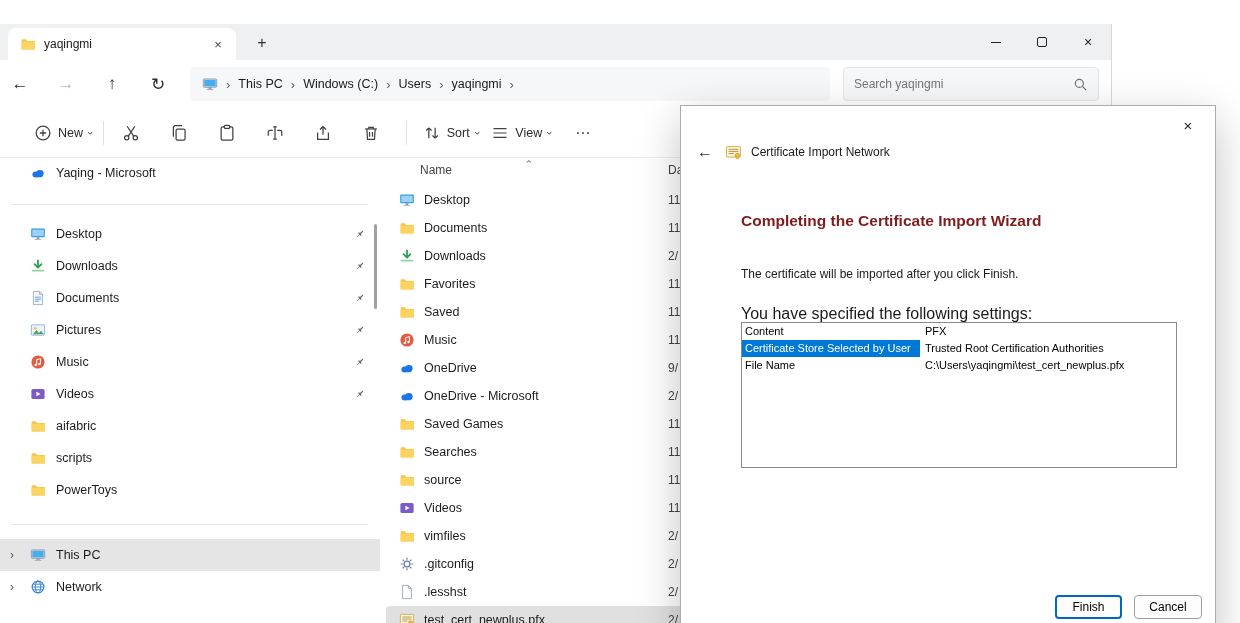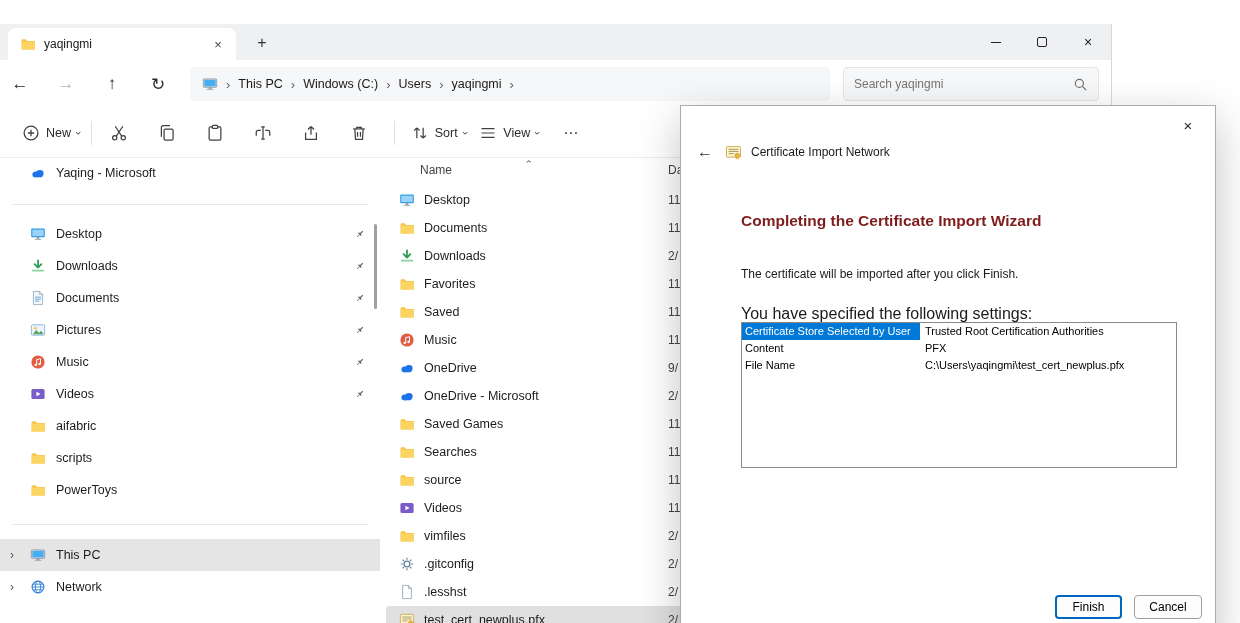--- a/index.html
+++ b/index.html
@@ -24,21 +24,21 @@
 .nav-btn.disabled{color:#b5b5b5;}
 .breadcrumb{margin-left:2px;width:640px;height:34px;background:#f6f7f8;border-radius:4px;display:flex;align-items:center;padding:0 12px;gap:8px;font-size:12.5px;color:#1a1a1a;}
 .bc-chev{color:#5f5f5f;font-size:13px;}
 .bc-item{white-space:nowrap;}
 .icon{display:inline-flex;width:16px;height:16px;flex:none;}
 .icon svg{width:100%;height:100%;}
 .search-box{margin-left:auto;margin-right:12px;width:256px;height:34px;background:#f6f7f8;border:1px solid #e6e6e6;border-radius:4px;display:flex;align-items:center;padding:0 10px;}
 .search-input{border:none;background:transparent;outline:none;flex:1;font-size:12px;color:#6e6e6e;font-family:inherit;}
 .search-ic{width:15px;height:15px;}
 
-.toolbar{position:absolute;top:84px;left:0;right:0;height:50px;background:#fff;border-bottom:1px solid #ececec;display:flex;align-items:center;padding-left:16px;font-size:12.5px;color:#2b2b2b;}
+.toolbar{position:absolute;top:84px;left:0;right:0;height:50px;background:#fff;border-bottom:1px solid #ececec;display:flex;align-items:center;padding-left:28px;font-size:12.5px;color:#2b2b2b;}
 .tool-btn{display:flex;align-items:center;gap:6px;height:34px;padding:0 6px;border-radius:4px;}
 .tool-ic{width:34px;height:34px;display:flex;align-items:center;justify-content:center;border-radius:4px;margin-right:14px;}
 .tool-ic svg,.tool-btn .icon svg{width:18px;height:18px;}
 .tool-btn .icon{width:18px;height:18px;}
 .tb-sep{width:1px;height:24px;background:#e1e1e1;margin:0 10px 0 4px;flex:none;}
 .chev{display:inline-block;transform:rotate(90deg);font-size:11px;color:#555;}
 .more-btn{width:34px;height:34px;display:flex;align-items:center;justify-content:center;font-size:15px;color:#333;margin-left:8px;}
 .details-btn{position:absolute;right:10px;top:0;height:50px;display:flex;align-items:center;gap:6px;}
 
 .sidebar{position:absolute;left:0;top:134px;width:380px;bottom:24px;font-size:12.5px;text-align:right;}
@@ -624,26 +624,26 @@
             <path d="M10.7 12.5l-.7 2.3 1.6-1 1.6 1-.7-2.3z" fill="#ecb73c"></path>
           </svg>
         </span>
       <span class="dlg-title">Certificate Import Network</span>
     </div>
     <div class="dlg-heading">Completing the Certificate Import Wizard</div>
     <div class="dlg-desc">The certificate will be imported after you click Finish.</div>
     <div class="dlg-settings-label">You have specified the following settings:</div>
     <div class="settings-table" id="settings-rows">
         <div class="srow">
+    <span class="skey">Content</span>
+    <span class="sval">PFX</span>
+  </div>
+        <div class="srow">
     <span class="skey hl" style="background: rgb(0, 120, 215);">Certificate Store Selected by User</span>
     <span class="sval">Trusted Root Certification Authorities</span>
-  </div>
-        <div class="srow">
-    <span class="skey">Content</span>
-    <span class="sval">PFX</span>
   </div>
         <div class="srow">
     <span class="skey">File Name</span>
     <span class="sval">C:\Users\yaqingmi\test_cert_newplus.pfx</span>
   </div>
       </div>
     <button class="btn btn-finish">Finish</button>
     <button class="btn btn-cancel">Cancel</button>
   </div>
 </div>

